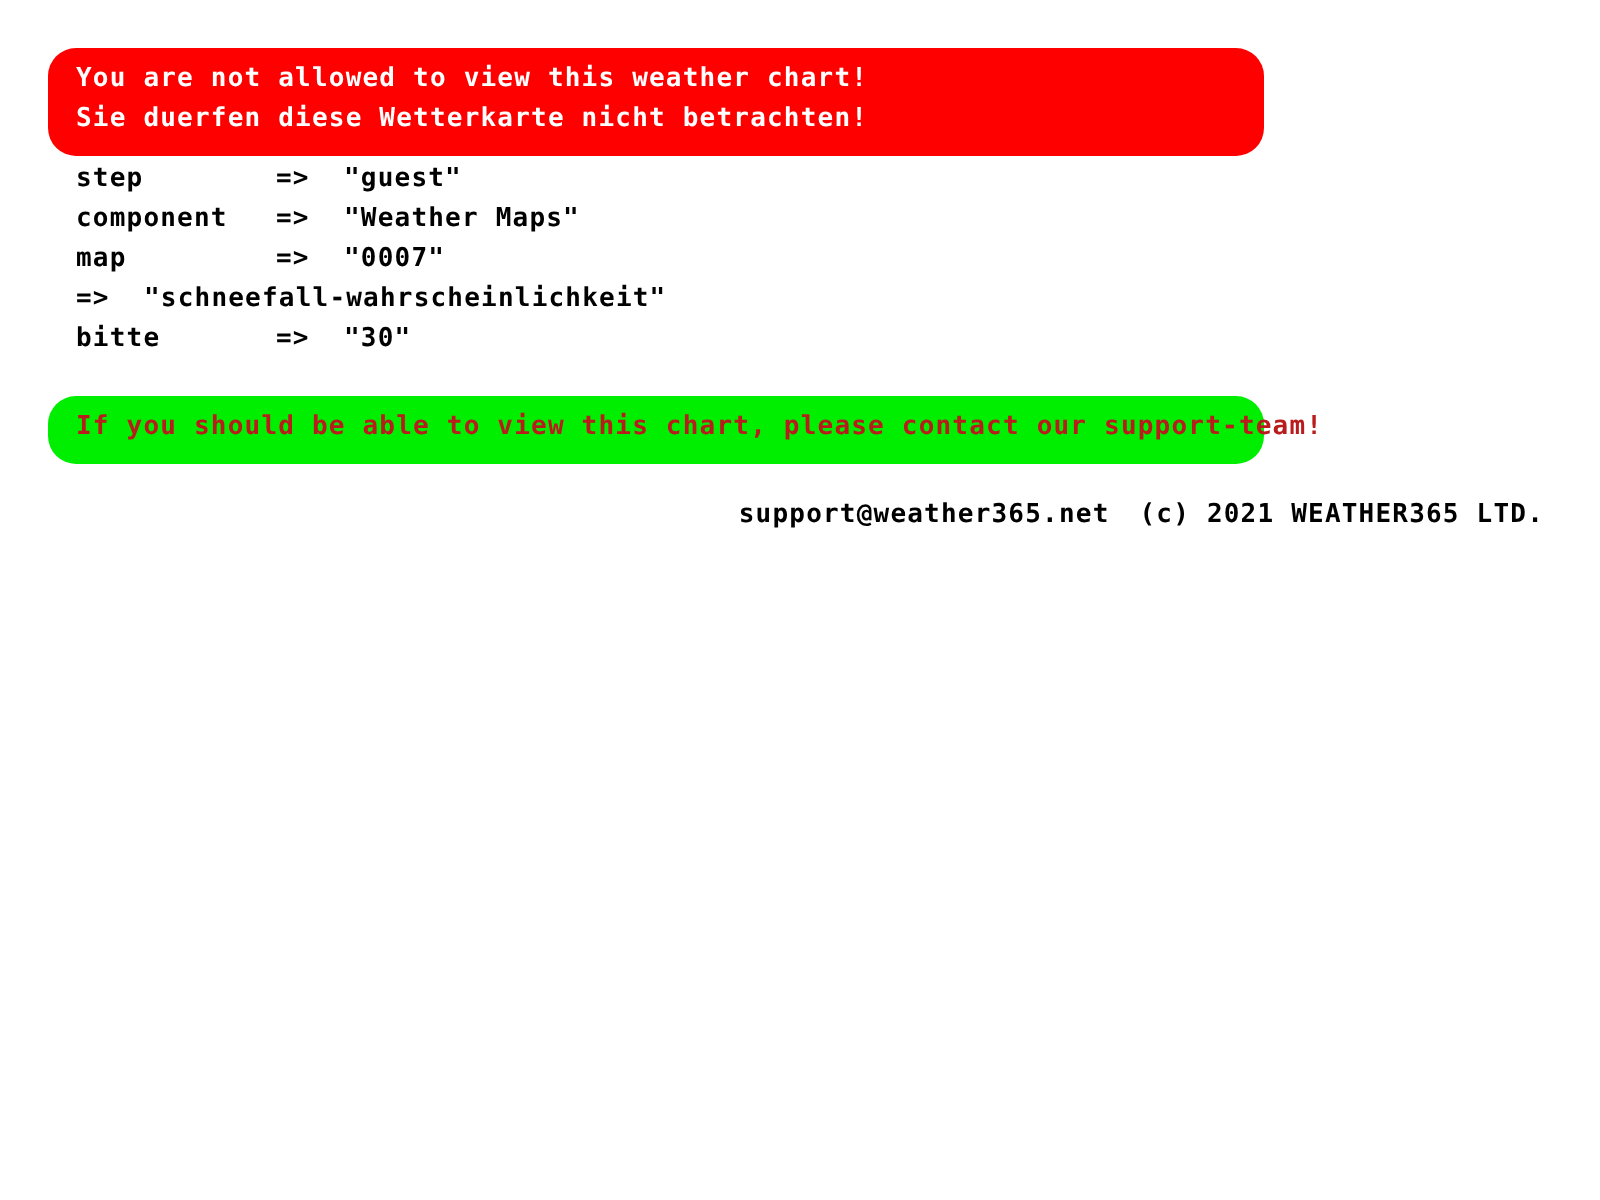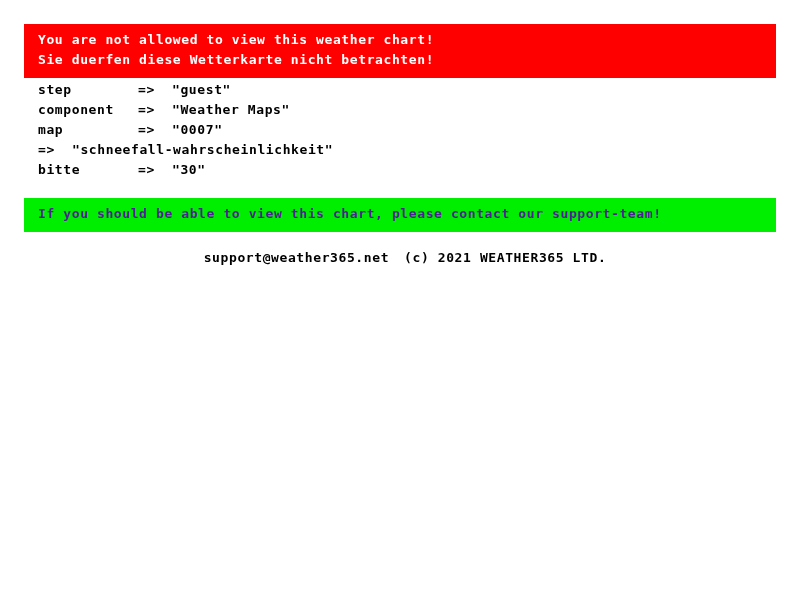--- a/index.html
+++ b/index.html
@@ -16,37 +16,38 @@
   }
   .page {
     position: relative;
     width: 800px;
     height: 600px;
     overflow: hidden;
   }
   .banner {
     position: absolute;
     left: 24px;
-    width: 752px;
+    width: 608px;
     box-sizing: border-box;
     padding: 6px 14px 8px 14px;
     font-size: 13px;
     line-height: 20px;
     font-weight: bold;
     letter-spacing: 0.6px;
+    border-radius: 14px;
   }
   .banner-error {
     top: 24px;
     background: #ff0000;
     color: #ffffff;
   }
   .banner-info {
     top: 198px;
     background: #00ee00;
-    color: #4c1d95;
+    color: #b91c1c;
   }
   .banner-line {
     white-space: pre;
   }
   .params {
     position: absolute;
     left: 38px;
     top: 80px;
     width: 720px;
   }
@@ -70,21 +71,21 @@
   }
   .param-val {
     font-weight: bold;
   }
   .footer {
     position: absolute;
     left: 38px;
     top: 250px;
     width: 734px;
     display: flex;
-    justify-content: center;
+    justify-content: flex-end;
     align-items: baseline;
     letter-spacing: 0.6px;
     gap: 15px;
   }
   .footer-mail {
     font-weight: bold;
     color: #000000;
     text-decoration: none;
   }
   .footer-copy {

